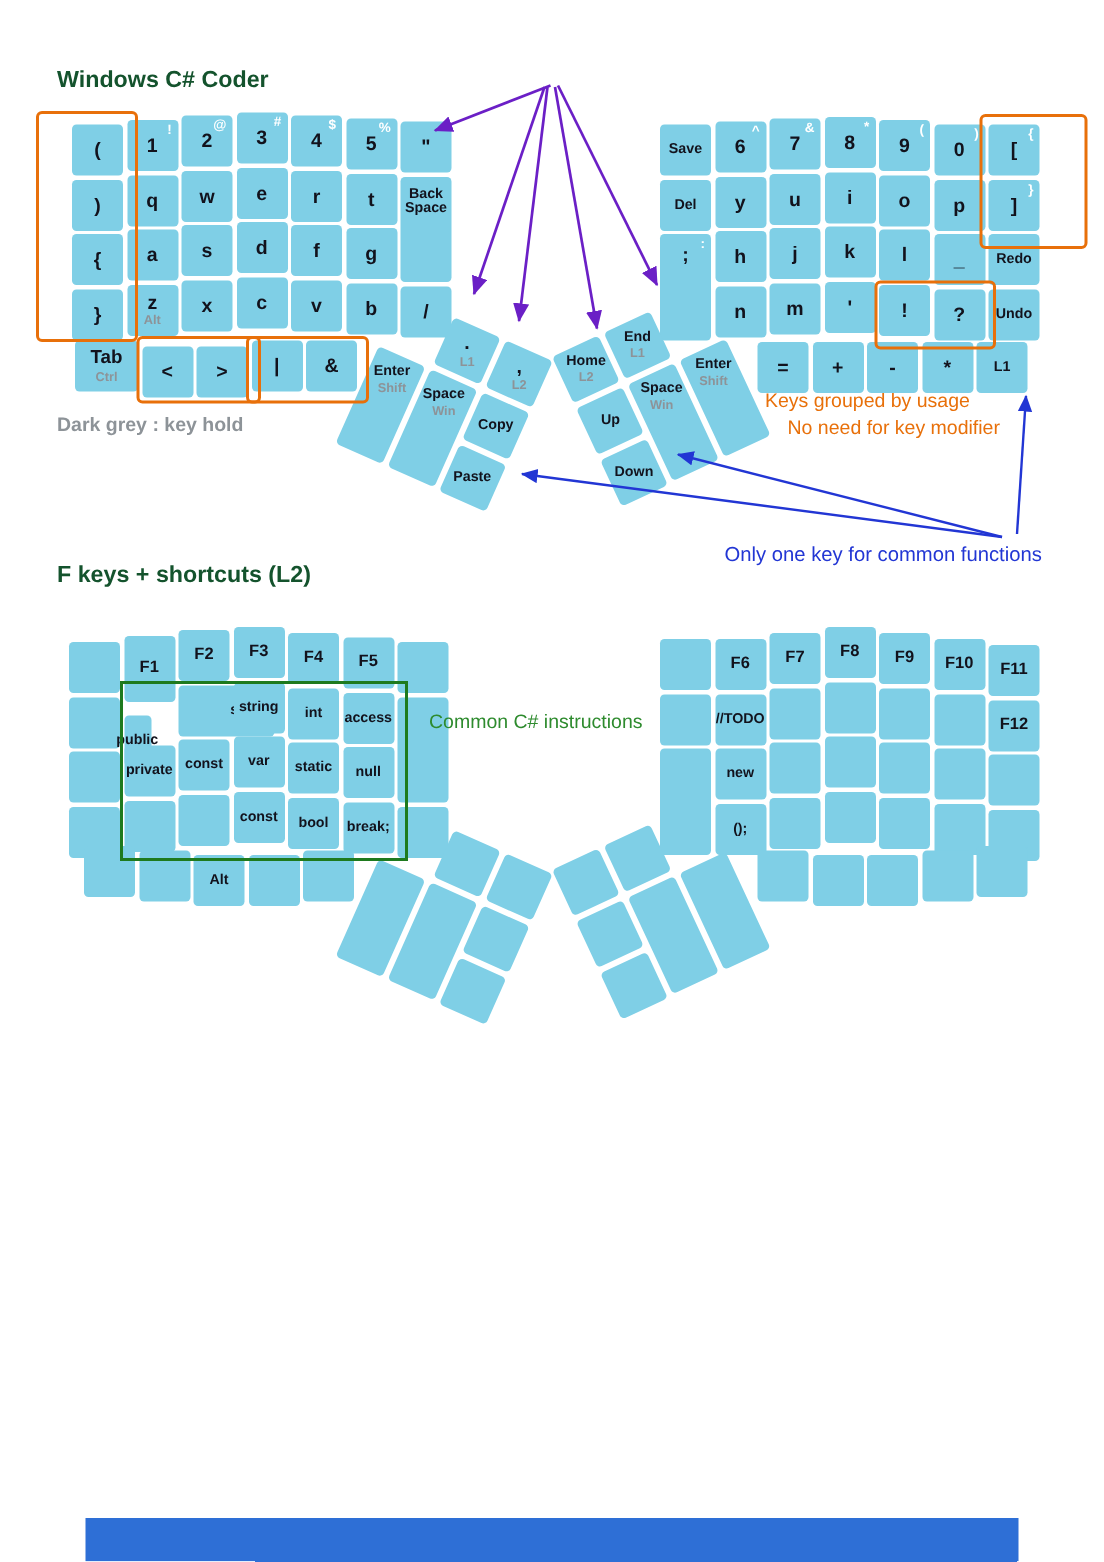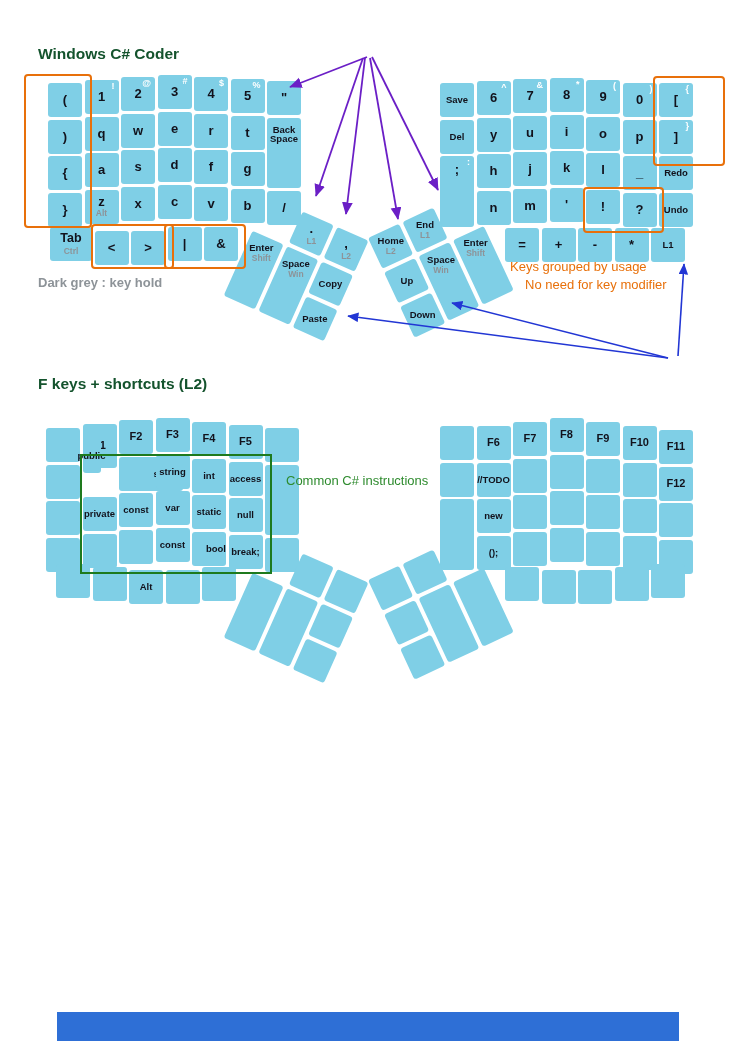--- a/index.html
+++ b/index.html
@@ -36,20 +36,21 @@
 </style>
 </head>
 <body>
 
 <div id="page">
 
   <div class="txt title" style="left:38px;top:45px;">Windows C# Coder</div>
   <div class="txt greyleg" style="left:38px;top:275px;">Dark grey : key hold</div>
   <div class="txt orange" style="left:510px;top:259px;">Keys grouped by usage</div>
   <div class="txt orange" style="left:510px;top:277px;margin-left:15px;">No need for key modifier</div>
+  <div class="txt blue" style="left:483px;top:362px;">Only one key for common functions</div>
   <div class="txt title" style="left:38px;top:375px;">F keys + shortcuts (L2)</div>
   <div class="txt green" style="left:286px;top:473px;">Common C# instructions</div>
 
   <div class="layer" id="g-l1-left">
       <div class="key" style="left: 48px; top: 83px; width: 34px; height: 34px;">
         <div class="inner">
           <div class="tap">(</div>
         </div>
       </div>
       <div class="key" style="left: 84.5px; top: 80px; width: 34px; height: 34px;">
@@ -413,21 +414,21 @@
         <div class="inner">
           <div class="tap fkey">F5</div>
         </div>
       </div>
       <div class="key" style="left: 265px; top: 428px; width: 34px; height: 34px;">
         <div class="inner"></div>
       </div>
       <div class="key" style="left: 46px; top: 464.5px; width: 34px; height: 34px;">
         <div class="inner"></div>
       </div>
-      <div class="key" style="left: 82.5px; top: 439px; width: 18px; height: 34px;">
+      <div class="key" style="left: 82.5px; top: 477px; width: 18px; height: 34px;">
         <div class="inner">
           <div class="tap word">public</div>
         </div>
       </div>
       <div class="key" style="left: 119px; top: 456.5px; width: 34px; height: 34px; padding-left: 30px;">
         <div class="inner">
           <div class="tap word">static</div>
         </div>
       </div>
       <div class="key" style="left: 155.5px; top: 454.5px; width: 34px; height: 34px;">
@@ -483,21 +484,21 @@
         <div class="inner"></div>
       </div>
       <div class="key" style="left: 119px; top: 529.5px; width: 34px; height: 34px;">
         <div class="inner"></div>
       </div>
       <div class="key" style="left: 155.5px; top: 527.5px; width: 34px; height: 34px;">
         <div class="inner">
           <div class="tap word">const</div>
         </div>
       </div>
-      <div class="key" style="left: 192px; top: 531.5px; width: 34px; height: 34px; justify-content: flex-end;">
+      <div class="key" style="left: 192px; top: 531.5px; width: 34px; height: 34px;">
         <div class="inner">
           <div class="tap word">bool</div>
         </div>
       </div>
       <div class="key" style="left: 228.5px; top: 534.5px; width: 34px; height: 34px;">
         <div class="inner">
           <div class="tap word">break;</div>
         </div>
       </div>
       <div class="key" style="left: 265px; top: 537.5px; width: 34px; height: 34px;">

